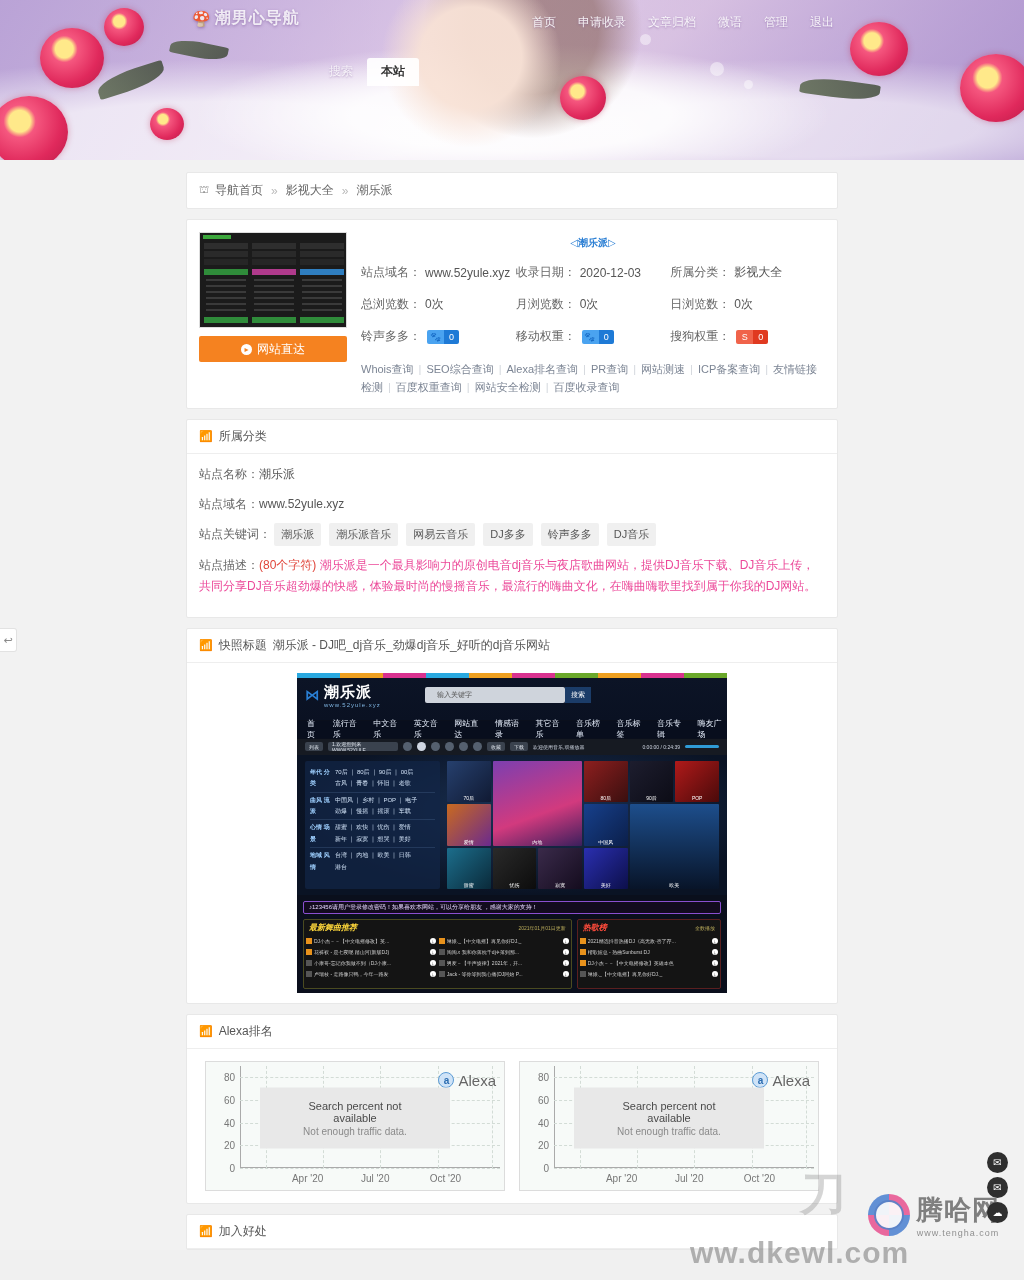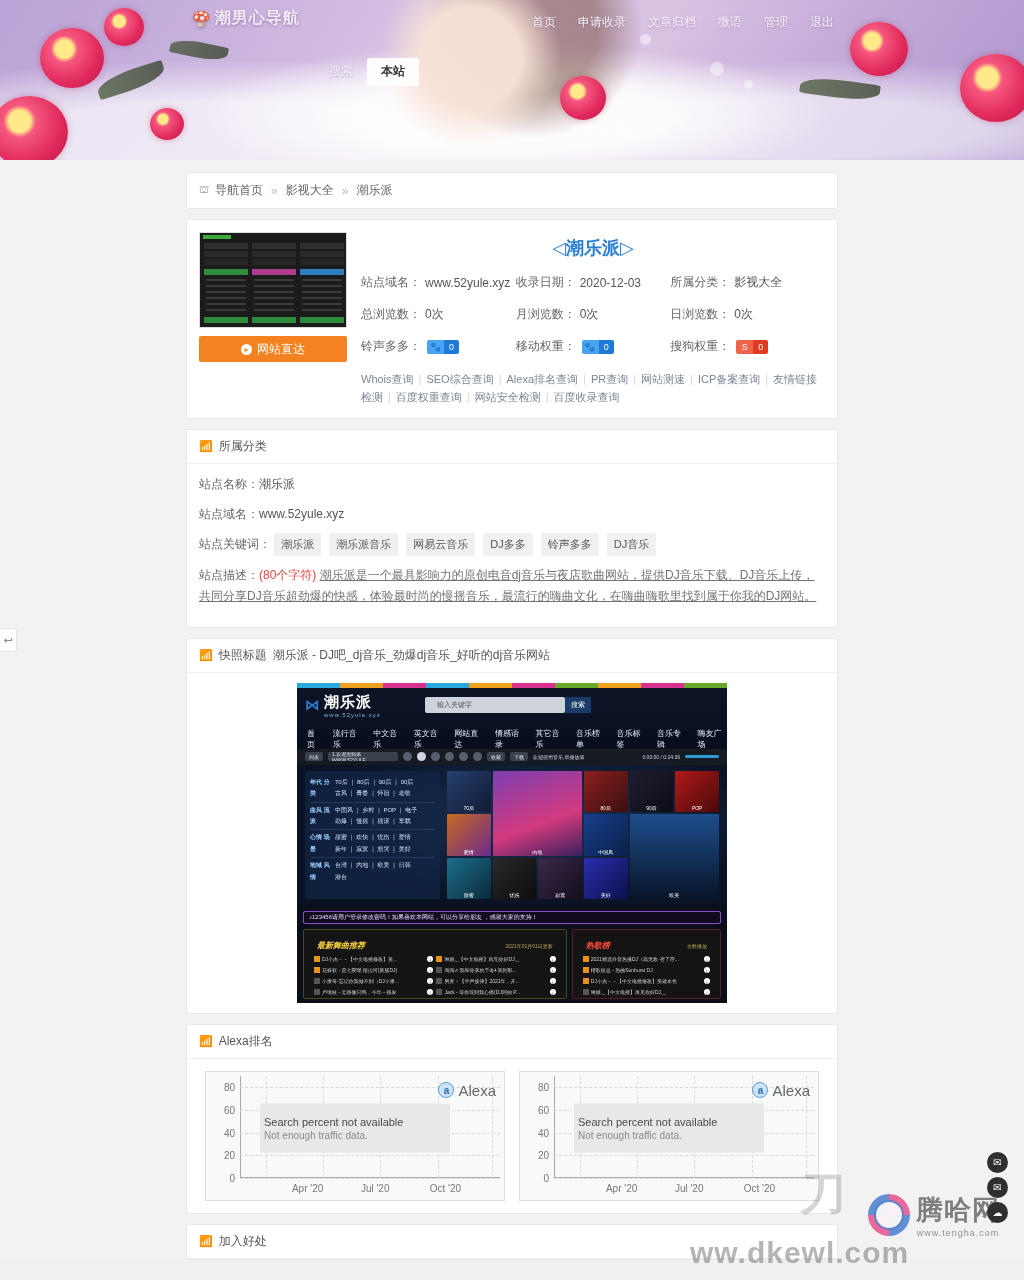--- a/index.html
+++ b/index.html
@@ -137,21 +137,21 @@
     border-radius: 2px; cursor: pointer;
   }
   .go-btn .cir {
     width: 11px; height: 11px; border-radius: 50%;
     background: #fff; color: #f58220; font-size: 8px;
     display: flex; align-items: center; justify-content: center;
   }
 
   .info-col { flex: 1; }
   .site-title {
-    text-align: center; font-size: 18px; font-weight: bold;
+    text-align: center; font-size: 10px; font-weight: bold;
     color: #2b7fd4; margin: 4px 0 14px;
   }
   .meta-grid { display: grid; grid-template-columns: 1fr 1fr 1fr; row-gap: 15px; font-size: 12px; color: #555; }
   .meta-grid .lbl { color: #666; }
   .meta-grid .val { color: #555; }
   .meta-cell { display: flex; align-items: center; gap: 4px; }
   .badge-pair { display: inline-flex; align-items: center; margin-left: 2px; }
   .badge-ic {
     width: 17px; height: 14px; display: flex; align-items: center; justify-content: center;
     font-size: 9px; color: #fff; border-radius: 2px 0 0 2px;
@@ -172,21 +172,21 @@
 
   
   .info-row { font-size: 12px; color: #555; margin-bottom: 9px; line-height: 1.7; }
   .info-row .k { color: #666; }
   .tags { display: inline-flex; gap: 8px; flex-wrap: wrap; vertical-align: middle; }
   .tag {
     background: #f0f0f0; color: #555; font-size: 11px;
     padding: 2px 7px; border-radius: 2px;
   }
   .count-red { color: #e0453a; }
-  .desc-text { color: #737373; line-height: 1.8; text-decoration: underline; }
+  .desc-text { color: #ec4899; line-height: 1.8; }
 
   
   .shot-wrap { padding: 10px 12px; display: flex; justify-content: center; }
   .shot {
     width: 430px; height: 320px; position: relative; overflow: hidden;
     background: #0a0f1c;
   }
   .shot-stripe { position: absolute; top: 0; left: 0; width: 100%; height: 5px; display: flex; }
   .shot-stripe i { flex: 1; height: 5px; }
   .shot-hdr {
@@ -236,21 +236,21 @@
   .fp-key { color: #9fd0ff; width: 20px; flex: 0 0 20px; font-weight: bold; }
   .shot-tiles { position: absolute; left: 150px; top: 88px; width: 272px; height: 128px; display: grid; grid-template-columns: repeat(6, 1fr); grid-template-rows: repeat(3, 1fr); gap: 2px; }
   .tile { position: relative; overflow: hidden; border-radius: 1px; }
   .tile span { position: absolute; bottom: 1px; left: 0; right: 0; text-align: center; color: #fff; font-size: 5px; }
   .shot-notice {
     position: absolute; top: 228px; left: 6px; right: 6px; height: 13px;
     border: 1px solid #8a4fd0; border-radius: 2px; background: #120b1e;
     color: #e7d9ff; font-size: 6px; display: flex; align-items: center; padding-left: 5px;
   }
   .shot-lists { position: absolute; top: 246px; left: 6px; right: 6px; height: 70px; display: flex; gap: 5px; }
-  .list-box { background: #141414; border: 1px solid #4a4a20; border-radius: 2px; padding: 10px; }
+  .list-box { background: #141414; border: 1px solid #4a4a20; border-radius: 2px; padding: 2px; }
   .list-box.left { flex: 1.9; }
   .list-box.right { flex: 1; border-color: #5a1f1f; }
   .lb-head { height: 12px; display: flex; align-items: center; justify-content: space-between; padding: 0 3px; }
   .lb-title { font-size: 8px; font-weight: bold; font-style: italic; color: #ffd83b; }
   .lb-title.red { color: #ff4b3b; }
   .lb-date { font-size: 5px; color: #b7a95a; }
   .lb-rows { display: flex; gap: 3px; padding: 2px 0; }
   .lb-col { flex: 1; }
   .lb-item { display: flex; align-items: center; gap: 2px; color: #cfcfcf; font-size: 5px; height: 11px; }
   .lb-idx { width: 6px; height: 6px; background: #e8921c; color: #000; font-size: 4px; display: flex; align-items: center; justify-content: center; flex: 0 0 6px; }
@@ -275,21 +275,21 @@
     position: absolute; right: 8px; top: 10px; display: flex; align-items: center; gap: 4px;
     font-size: 15px; color: #666;
   }
   .alexa-badge .a-ring {
     width: 16px; height: 16px; border-radius: 50%; background: #cfe3f7;
     border: 1.5px solid #5b9bd5; color: #2b6cb0; font-size: 10px; font-weight: bold;
     display: flex; align-items: center; justify-content: center;
   }
   .no-data {
     position: absolute; left: 50%; top: 44%; transform: translate(-50%, -50%);
-    background: #e8e8e8; padding: 12px 4px; text-align: left; width: 190px;
+    background: #e8e8e8; padding: 12px 27px; text-align: center; width: 190px;
   }
   .no-data .l1 { font-size: 11px; color: #4a4a4a; }
   .no-data .l2 { font-size: 10px; color: #8a8a8a; margin-top: 2px; }
 
   
   .side-rail {
     position: absolute; right: 16px; top: 1152px;
     display: flex; flex-direction: column; gap: 4px; z-index: 6;
   }
   .rail-btn {

